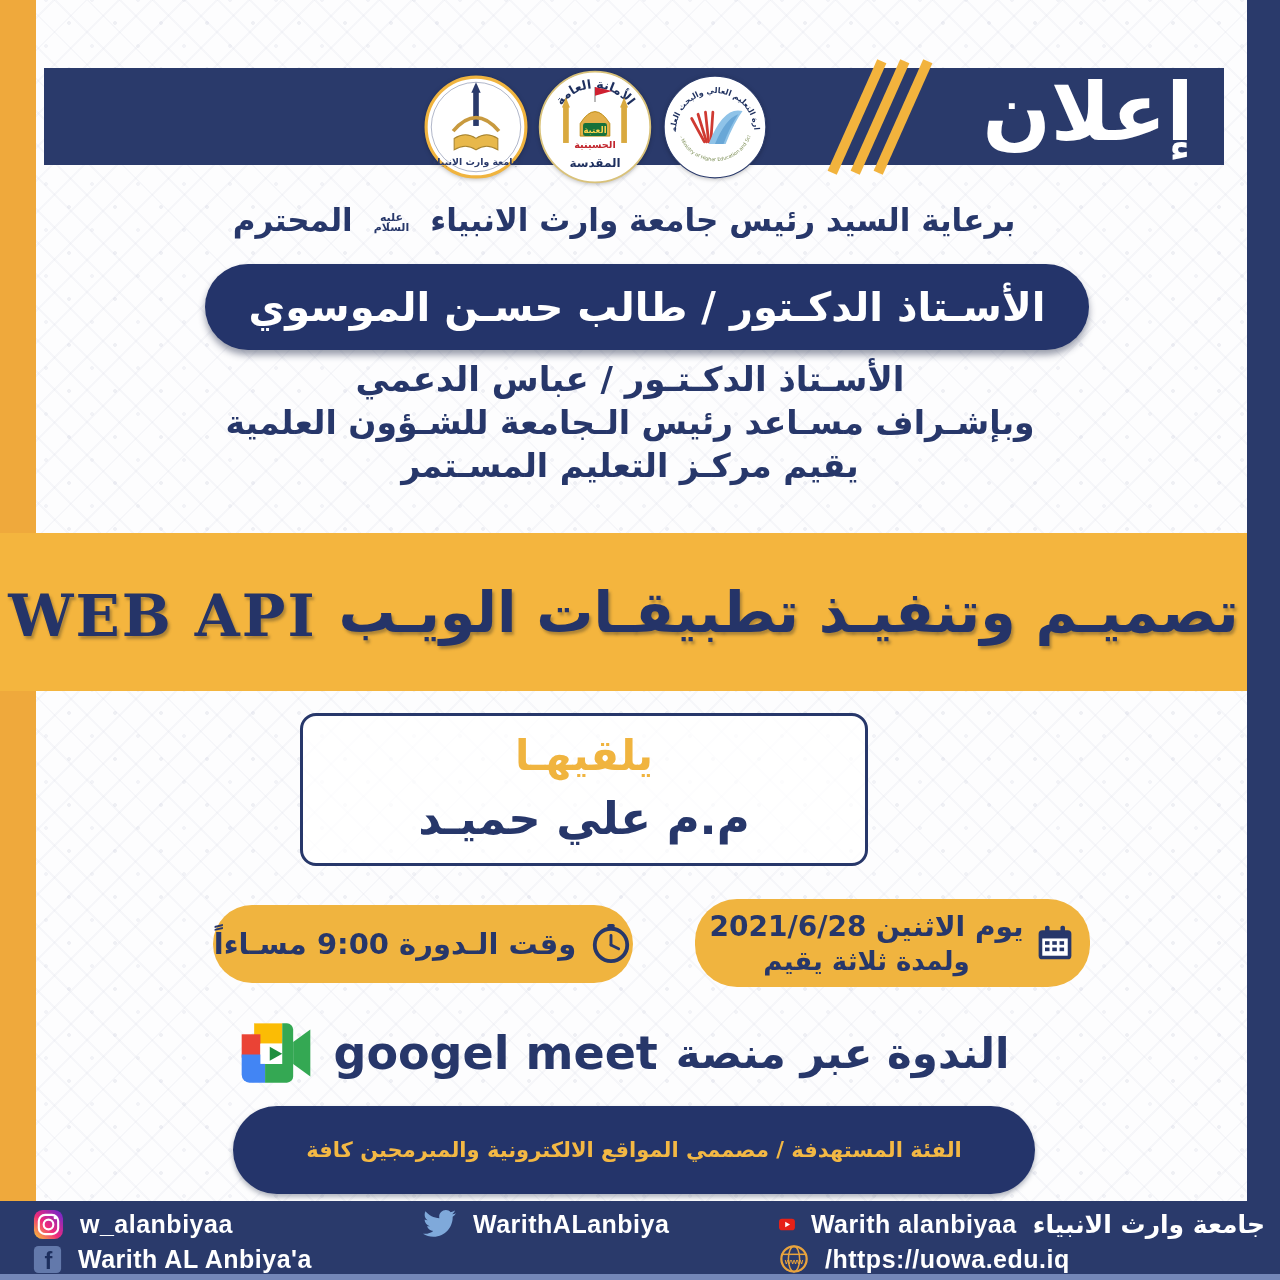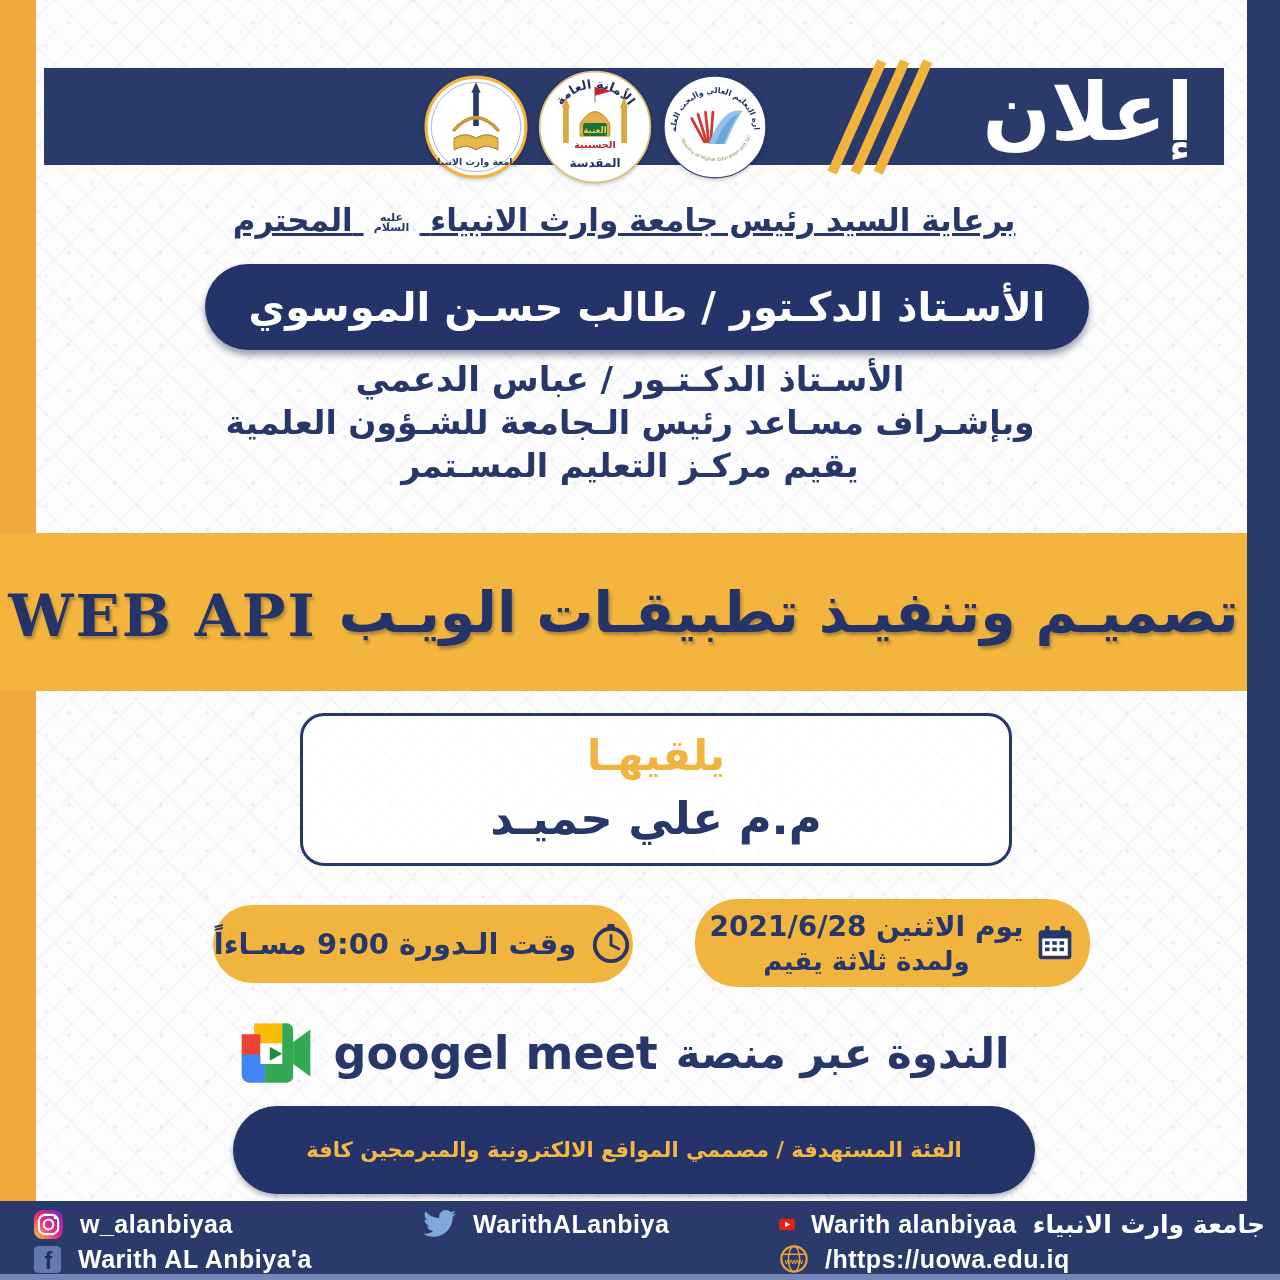--- a/index.html
+++ b/index.html
@@ -19,38 +19,38 @@
   .strip-right{position:absolute;right:0;top:0;width:33px;height:1280px;background:#2a3a6b;}
   .top-band{position:absolute;left:44px;top:68px;width:1180px;height:97px;background:#2a3a6b;}
   .announce{position:absolute;right:62px;top:52px;width:260px;height:122px;line-height:122px;
     font-size:80px;font-weight:bold;color:#ffffff;text-align:center;}
   .stripes{position:absolute;left:852px;top:56px;height:122px;display:flex;gap:13px;}
   .stripe{width:10px;height:122px;background:#f2b33d;transform:rotate(24deg);}
   .logos{position:absolute;left:424px;top:70px;display:flex;align-items:center;gap:10px;z-index:5;}
   .logos svg{display:block;filter:drop-shadow(0 1px 2px rgba(0,0,0,.25));}
 
   .sponsor-line{position:absolute;left:48px;right:80px;top:202px;text-align:center;
-    font-size:31px;font-weight:bold;color:#27376a;text-decoration:underline;}
+    font-size:31px;font-weight:bold;color:#27376a;}
   .honorific{display:inline-block;width:40px;font-size:11px;line-height:10px;vertical-align:middle;
     margin:0 8px;color:#27376a;font-weight:bold;}
   .name-pill{position:absolute;left:205px;top:264px;width:884px;height:86px;border-radius:46px;
     background:#24346a;box-shadow:0 5px 7px rgba(30,40,70,.45);
     text-align:center;line-height:86px;font-size:40px;font-weight:bold;color:#ffffff;}
   .body-lines{position:absolute;left:60px;right:80px;top:358px;text-align:center;
     font-size:33px;font-weight:bold;color:#27376a;line-height:43px;}
   .body-lines div{white-space:nowrap;}
 
   .title-band{position:absolute;left:0;top:533px;width:1247px;height:158px;background:#f4b53e;
     display:flex;align-items:center;justify-content:center;gap:22px;direction:rtl;}
   .title-ar{font-size:57px;font-weight:bold;color:#253468;text-shadow:2px 3px 3px rgba(40,40,40,.35);}
   .title-en{font-family:"DejaVu Serif",serif;font-size:58px;font-weight:600;color:#253468;
     text-shadow:2px 3px 3px rgba(40,40,40,.35);letter-spacing:2px;margin-top:8px;}
 
-  .lecturer-box{position:absolute;left:300px;top:713px;width:712px;height:153px;border:3px solid #27376a;
-    border-radius:24px;background:rgba(255,255,255,.72);text-align:center;padding-top:8px;box-sizing:border-box;}
+  .lecturer-box{position:absolute;left:300px;top:713px;width:568px;height:153px;border:3px solid #27376a;
+    border-radius:16px;background:rgba(255,255,255,.72);text-align:center;padding-top:8px;box-sizing:border-box;}
   .lecturer-intro{font-size:42px;font-weight:bold;color:#f0b43f;line-height:64px;}
   .lecturer-name{font-size:45px;font-weight:bold;color:#27376a;line-height:62px;}
 
   .pill{position:absolute;background:#f0b43f;display:flex;align-items:center;justify-content:center;
     direction:rtl;color:#27376a;font-weight:bold;}
   .date-pill{left:695px;top:899px;width:395px;height:88px;border-radius:42px;gap:12px;}
   .date-lines{text-align:center;}
   .date-line1{font-size:28px;line-height:36px;white-space:nowrap;}
   .date-line2{font-size:26px;line-height:32px;white-space:nowrap;}
   .time-pill{left:213px;top:905px;width:420px;height:78px;border-radius:39px;gap:14px;font-size:29px;white-space:nowrap;text-align:center;}

